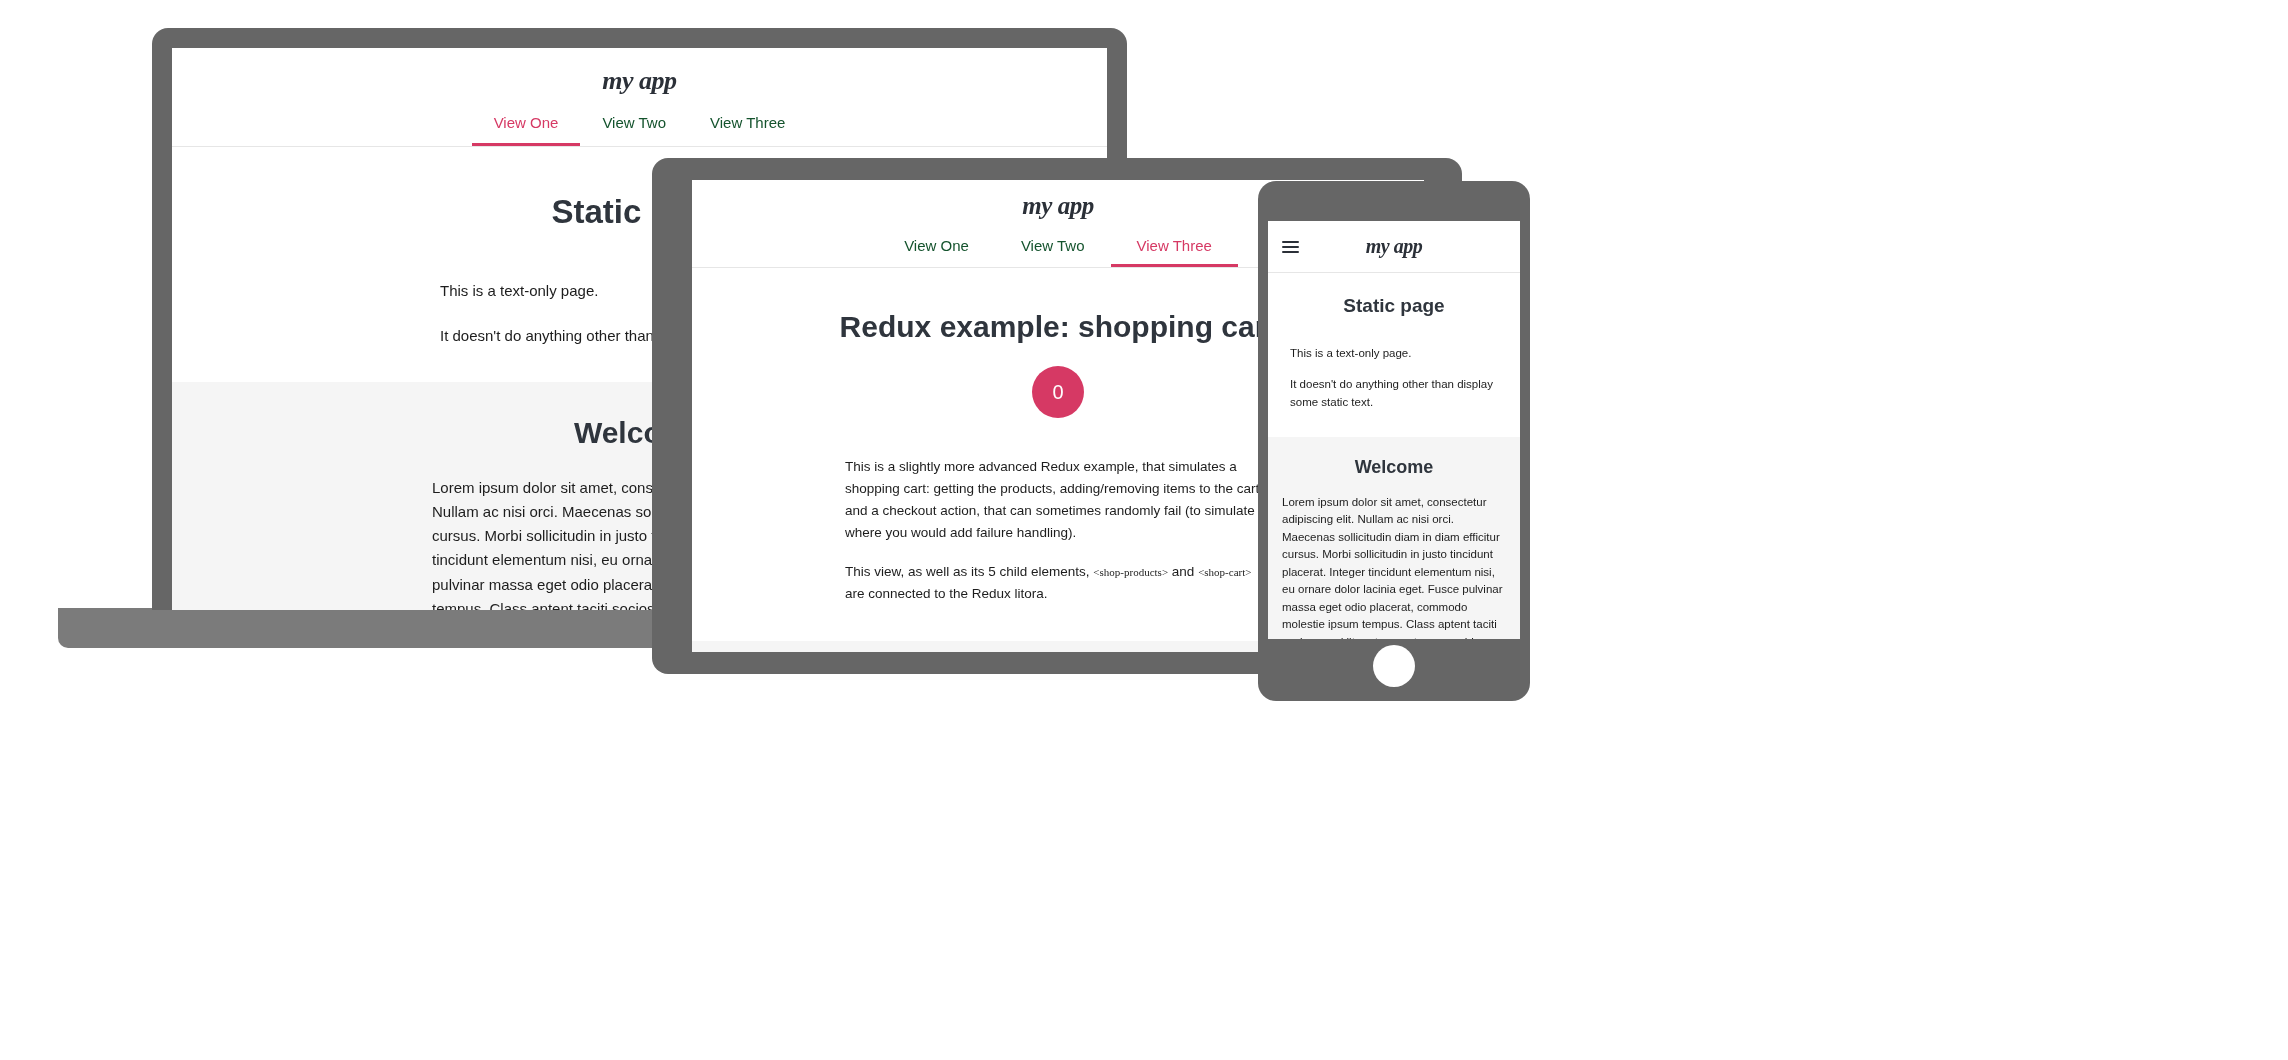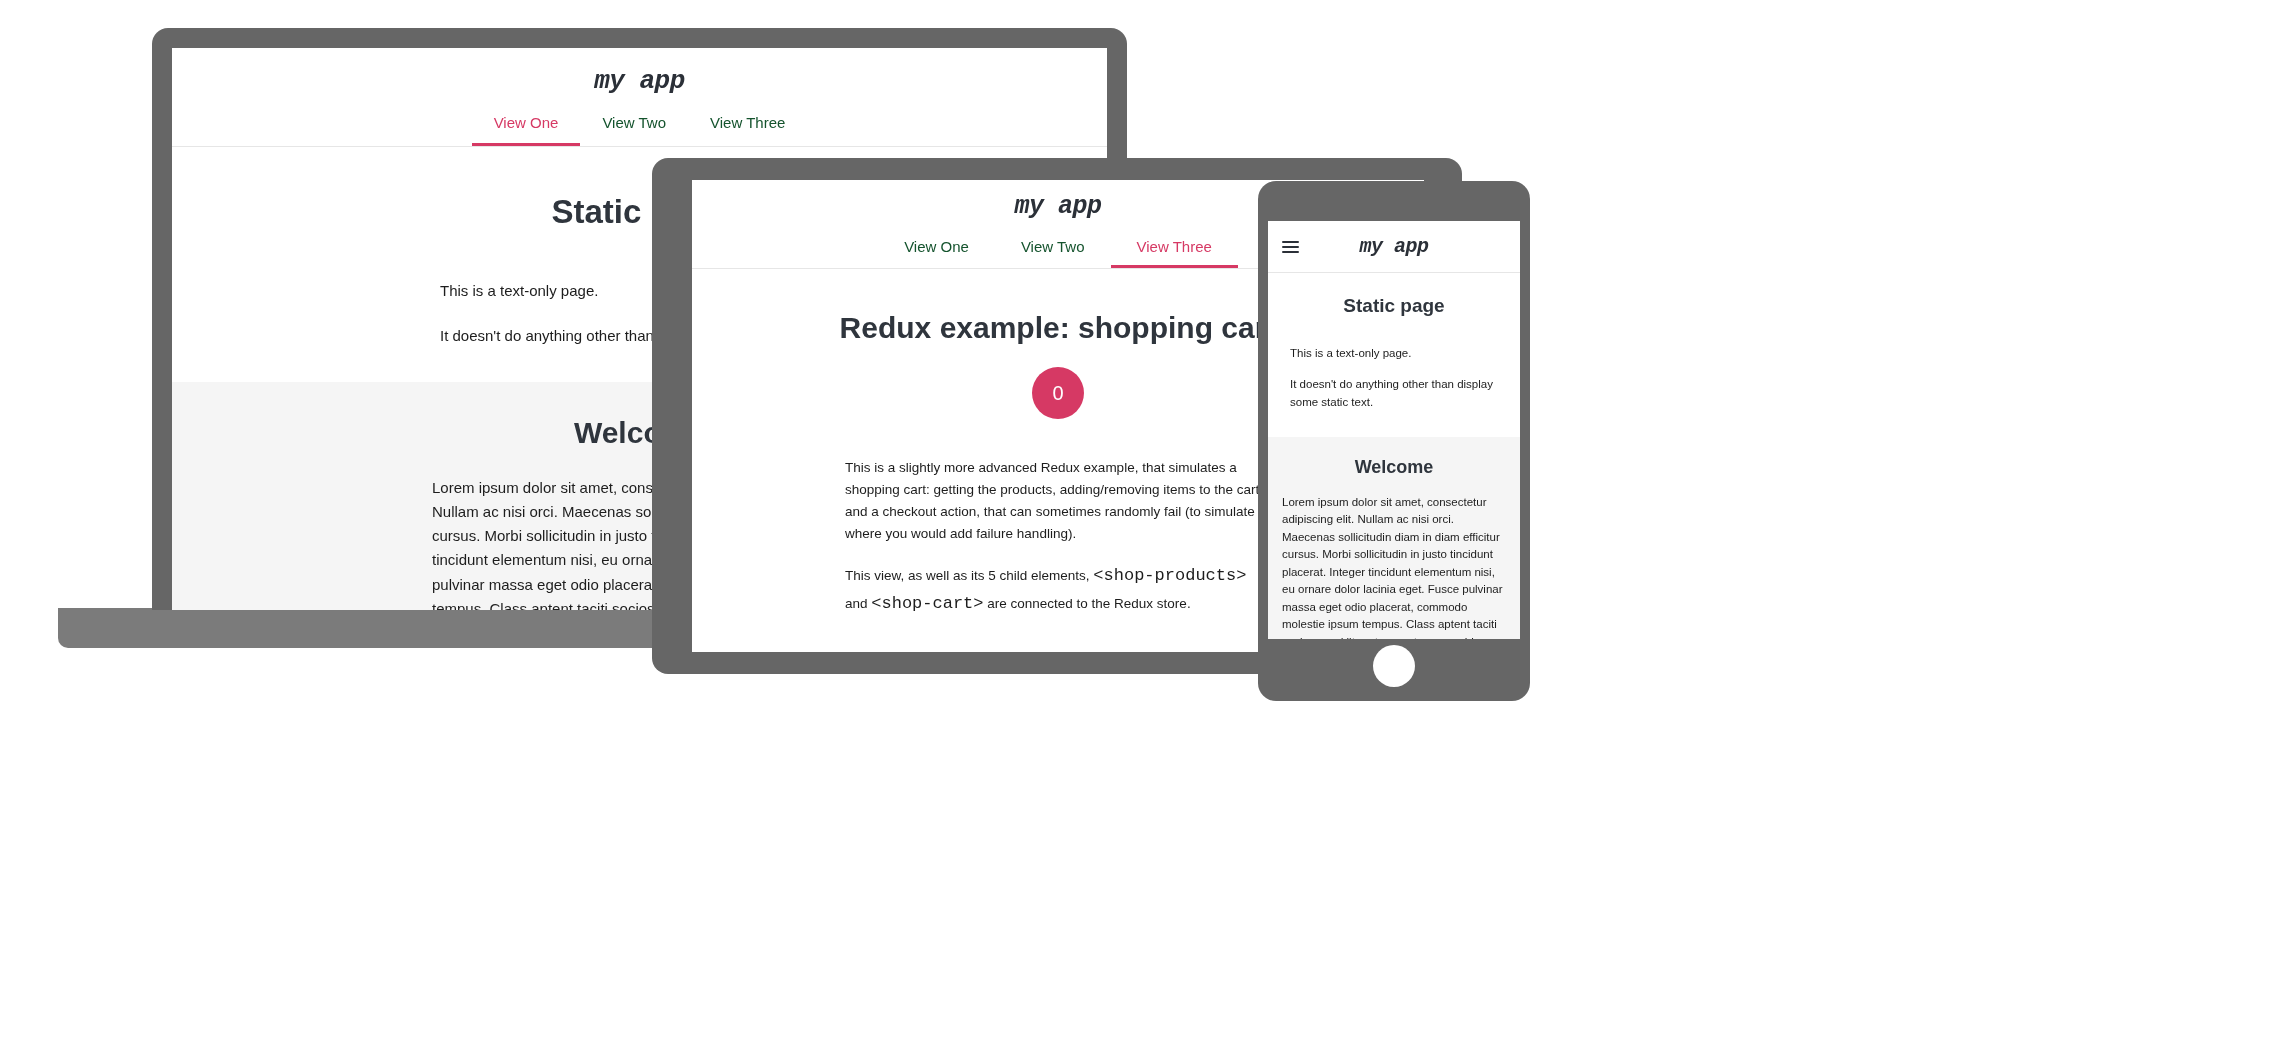--- a/index.html
+++ b/index.html
@@ -23,21 +23,21 @@
     background: #ffffff;
     overflow: hidden;
     position: relative;
   }
   .app-header {
     background: #ffffff;
     text-align: center;
     position: relative;
   }
   .logo {
-    font-family: Liberation Mono, monospace;
+    font-family: Liberation Serif, serif;
     font-style: italic;
     font-weight: 700;
     color: #2b3038;
     letter-spacing: -0.5px;
     white-space: nowrap;
   }
   .navbar {
     display: flex;
     justify-content: center;
     align-items: flex-end;
@@ -152,22 +152,22 @@
     color: #ffffff;
     font-size: 20px;
     display: flex; align-items: center; justify-content: center;
     margin: 22px auto 0 auto;
     cursor: pointer;
   }
   #tablet .tb-body { padding: 30px 145px 28px 145px; }
   #tablet .tb-body p { font-size: 13.5px; line-height: 1.62; }
   #tablet .tb-body p + p { margin-top: 18px; }
   #tablet code {
-    font-family: Liberation Mono, monospace;
-    font-size: 17px;
+    font-family: Liberation Serif, serif;
+    font-size: 11px;
     color: #1d1d1d;
   }
   #tablet .products {
     padding: 26px 145px 0 145px;
     min-height: 160px;
   }
 
   
   #phone {
     position: absolute;
@@ -263,21 +263,21 @@
           <a class="nav-item active">View Three</a>
         </div>
       </div>
 
       <div class="section-white">
         <h1 class="page-title">Redux example: shopping cart</h1>
         <div class="cart-badge">0</div>
 
         <div class="tb-body">
           <p class="body-text">This is a slightly more advanced Redux example, that simulates a shopping cart: getting the products, adding/removing items to the cart, and a checkout action, that can sometimes randomly fail (to simulate where you would add failure handling).</p>
-          <p class="body-text"><span>This view, as well as its 5 child elements, </span><code>&lt;shop-products&gt;</code><span> and </span><code>&lt;shop-cart&gt;</code><span> are connected to the Redux store.</span></p>
+          <p class="body-text"><span>This view, as well as its 5 child elements, </span><code>&lt;shop-products&gt;</code><span> and </span><code>&lt;shop-cart&gt;</code><span> are connected to the Redux litora.</span></p>
         </div>
       </div>
 
       <div class="section-gray products">
         
 
         
 
         
 

